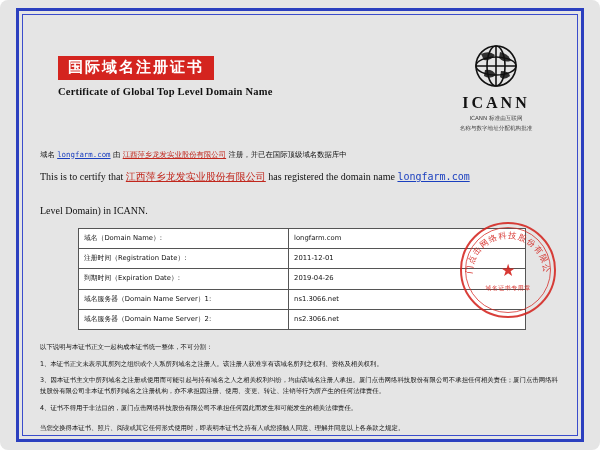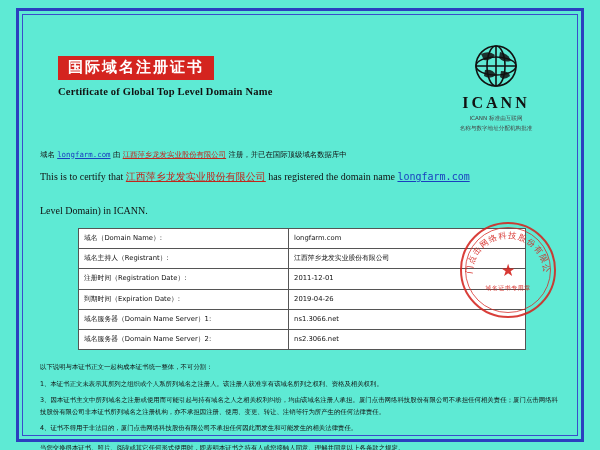--- a/index.html
+++ b/index.html
@@ -3,22 +3,23 @@
 <meta charset="utf-8">
 <style>
   html,body{margin:0;padding:0;}
   body{
     width:600px;height:450px;overflow:hidden;
     background:#ffffff;
     font-family:"DejaVu Sans","Liberation Sans",sans-serif;
   }
   .page{
     position:relative;width:600px;height:450px;box-sizing:border-box;
-    background:#5eead4;
+    background:#e5e5e5;
     padding:10px 22px;
+    border-radius:8px;
   }
   .outer-border{
     position:absolute;left:16px;top:8px;right:16px;bottom:8px;
     border:3px solid #2b3fbf;
     box-sizing:border-box;
   }
   .inner-border{
     position:absolute;left:22px;top:14px;right:22px;bottom:14px;
     border:1px solid #3a4ccc;
     box-sizing:border-box;
@@ -185,24 +186,20 @@
     </div>
 
     <div class="table-wrap">
       <table class="cert">
         <tbody>
           <tr>
             <td class="k">域名（Domain Name）:</td>
             <td class="v">longfarm.com</td>
           </tr>
           <tr>
-            <td class="k">域名主持人（Registrant）:</td>
-            <td class="v">江西萍乡龙发实业股份有限公司</td>
-          </tr>
-          <tr>
             <td class="k">注册时间（Registration Date）:</td>
             <td class="v">2011-12-01</td>
           </tr>
           <tr>
             <td class="k">到期时间（Expiration Date）:</td>
             <td class="v">2019-04-26</td>
           </tr>
           <tr>
             <td class="k">域名服务器（Domain Name Server）1:</td>
             <td class="v">ns1.3066.net</td>

